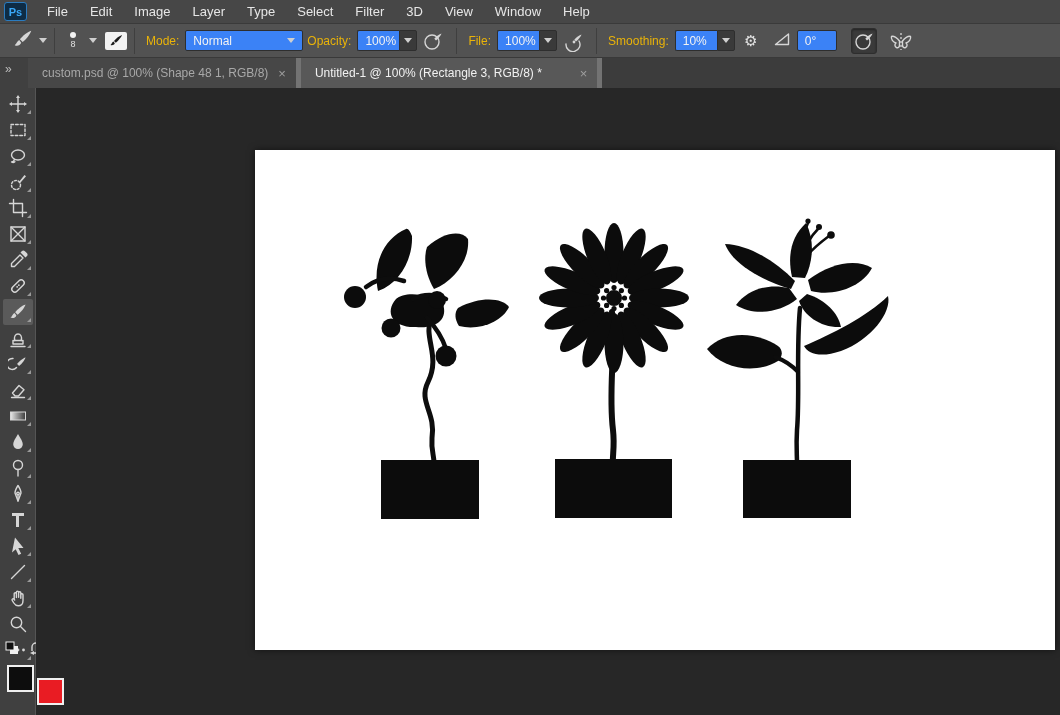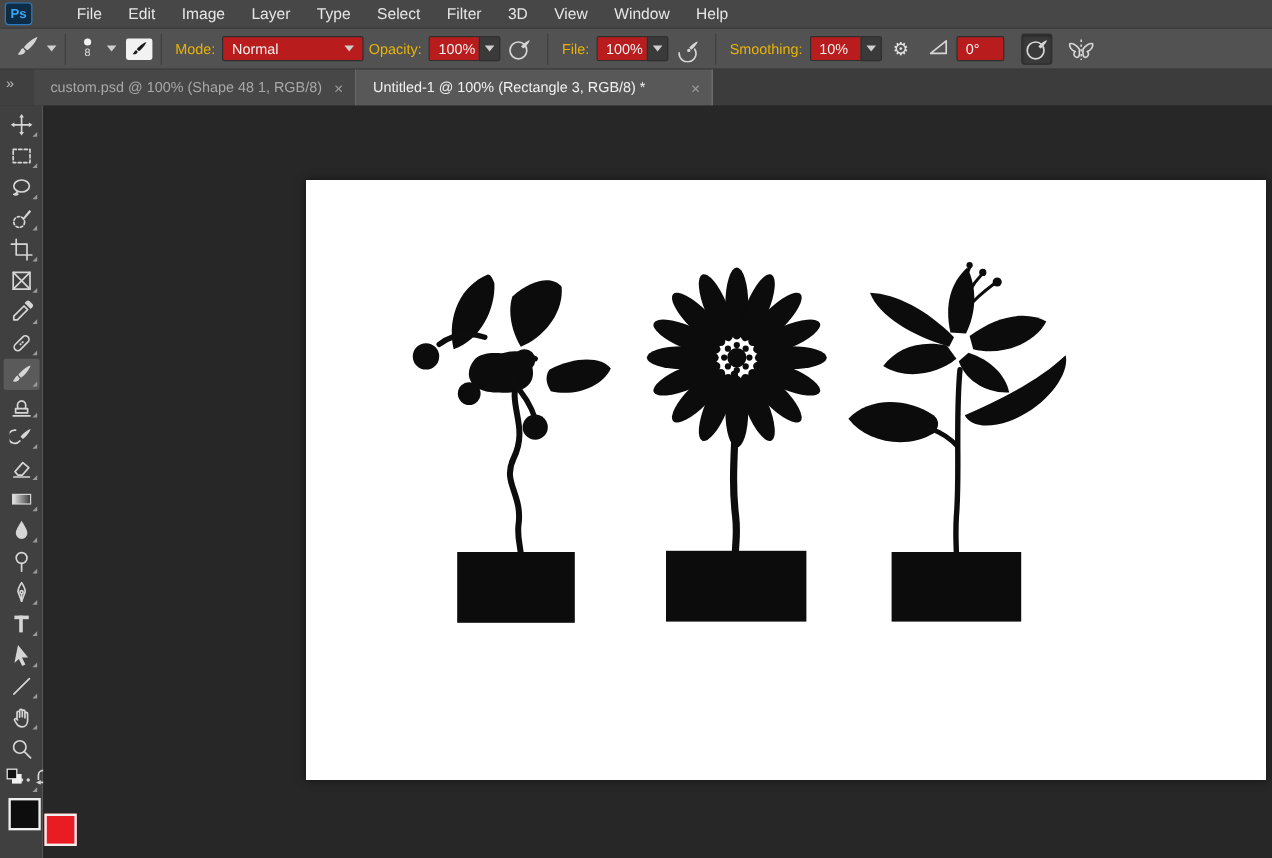--- a/index.html
+++ b/index.html
@@ -3,34 +3,34 @@
 <meta charset="utf-8">
 <style>
   * { margin:0; padding:0; box-sizing:border-box; }
   html,body { width:1060px; height:715px; overflow:hidden; background:#272727;
     font-family:"Liberation Sans", sans-serif; -webkit-font-smoothing:antialiased; }
   .app { width:1060px; height:715px; display:flex; flex-direction:column; position:relative; }
 
   
   .menubar { height:24px; background:#474747; display:flex; align-items:center;
     color:#e6e6e6; font-size:13px; flex:0 0 auto; border-bottom:1px solid #3a3a3a; }
-  .ps-logo { width:23px; height:19px; margin:0 26px 0 4px; background:#0e2c45;
+  .ps-logo { width:23px; height:19px; margin:0 9px 0 4px; background:#0e2c45;
     border:1px solid #2b7cc0; border-radius:3px; color:#39a7f7; font-size:11px;
     font-weight:bold; display:flex; align-items:center; justify-content:center; }
   .menu-item { padding:0 11px; height:32px; display:flex; align-items:center; cursor:default;text-align:center; }
 
   
   .optionsbar { height:34px; background:#525252; display:flex; align-items:center;
     color:#dedede; font-size:12px; flex:0 0 auto; border-bottom:1px solid #393939; padding-left:12px; }
   .sep { width:1px; height:26px; background:#3f3f3f; margin:0 7px; flex:0 0 auto; }
   .ob-group { display:flex; align-items:center; flex:0 0 auto; }
   .caret { width:0; height:0; border-left:4px solid transparent; border-right:4px solid transparent;
     border-top:5px solid #cfcfcf; margin-left:5px; }
   .ob-label { margin:0 6px 0 4px; color:#eab308; }
-  .field { background:#b91c1c; border:1px solid #2e2e2e; border-radius:2px; height:21px;
+  .field { background:#3b82f6; border:1px solid #2e2e2e; border-radius:2px; height:21px;
     display:flex; align-items:center; padding:0 7px; color:#f2f2f2; }
   .field.select { width:118px; justify-content:space-between; }
   .field.num { width:42px; border-right:none; border-radius:2px 0 0 2px; }
   .chevbox { width:18px; height:21px; background:#3a3a3a; border:1px solid #2e2e2e;
     border-radius:0 2px 2px 0; display:flex; align-items:center; justify-content:center; }
   .chevbox .caret { margin:0; }
   .icon-btn { width:26px; height:26px; display:flex; align-items:center; justify-content:center;
     border-radius:3px; margin:0 3px; }
   .icon-btn.active { background:#3a3a3a; border:1px solid #2e2e2e; box-shadow:inset 0 1px 2px rgba(0,0,0,.4); }
   .brush-size-preview { display:flex; flex-direction:column; align-items:center; width:22px; line-height:1; }
@@ -38,21 +38,21 @@
   .brush-size-preview .num { font-size:9px; color:#e2e2e2; }
   .panel-toggle { width:22px; height:18px; background:#f2f2f2; border-radius:2px;
     display:flex; align-items:center; justify-content:center; margin-left:8px; }
   .gear { font-size:15px; color:#e2e2e2; margin:0 4px; }
 
   
   .tabbar { height:30px; background:#3c3c3c; display:flex; align-items:stretch; flex:0 0 auto; }
   .tab-overflow { width:28px; background:#404040; color:#bdbdbd; font-size:12px;
     display:flex; align-items:flex-start; justify-content:flex-start; padding:4px 0 0 5px; }
   .tab { display:flex; align-items:center; padding:0 10px 0 14px; font-size:12px;
-    border-right:1px solid #737373; cursor:default; white-space:nowrap; }
+    border-right:5px solid #737373; cursor:default; white-space:nowrap; }
   .tab.inactive { background:#474747; color:#a8a8a8; }
   .tab.active { background:#585858; color:#f1f1f1;gap:28px; }
   .tab .close { margin-left:10px; color:#9f9f9f; font-size:13px; }
 
   
   .body { flex:1; display:flex; position:relative; }
   .toolbar { width:36px; background:#404040; border-right:1px solid #555;
     display:flex; flex-direction:column; align-items:center; padding-top:3px; position:relative; flex:0 0 auto; }
   .tool { width:30px; height:26px; display:flex; align-items:center; justify-content:center;
     position:relative; flex:0 0 auto; }

